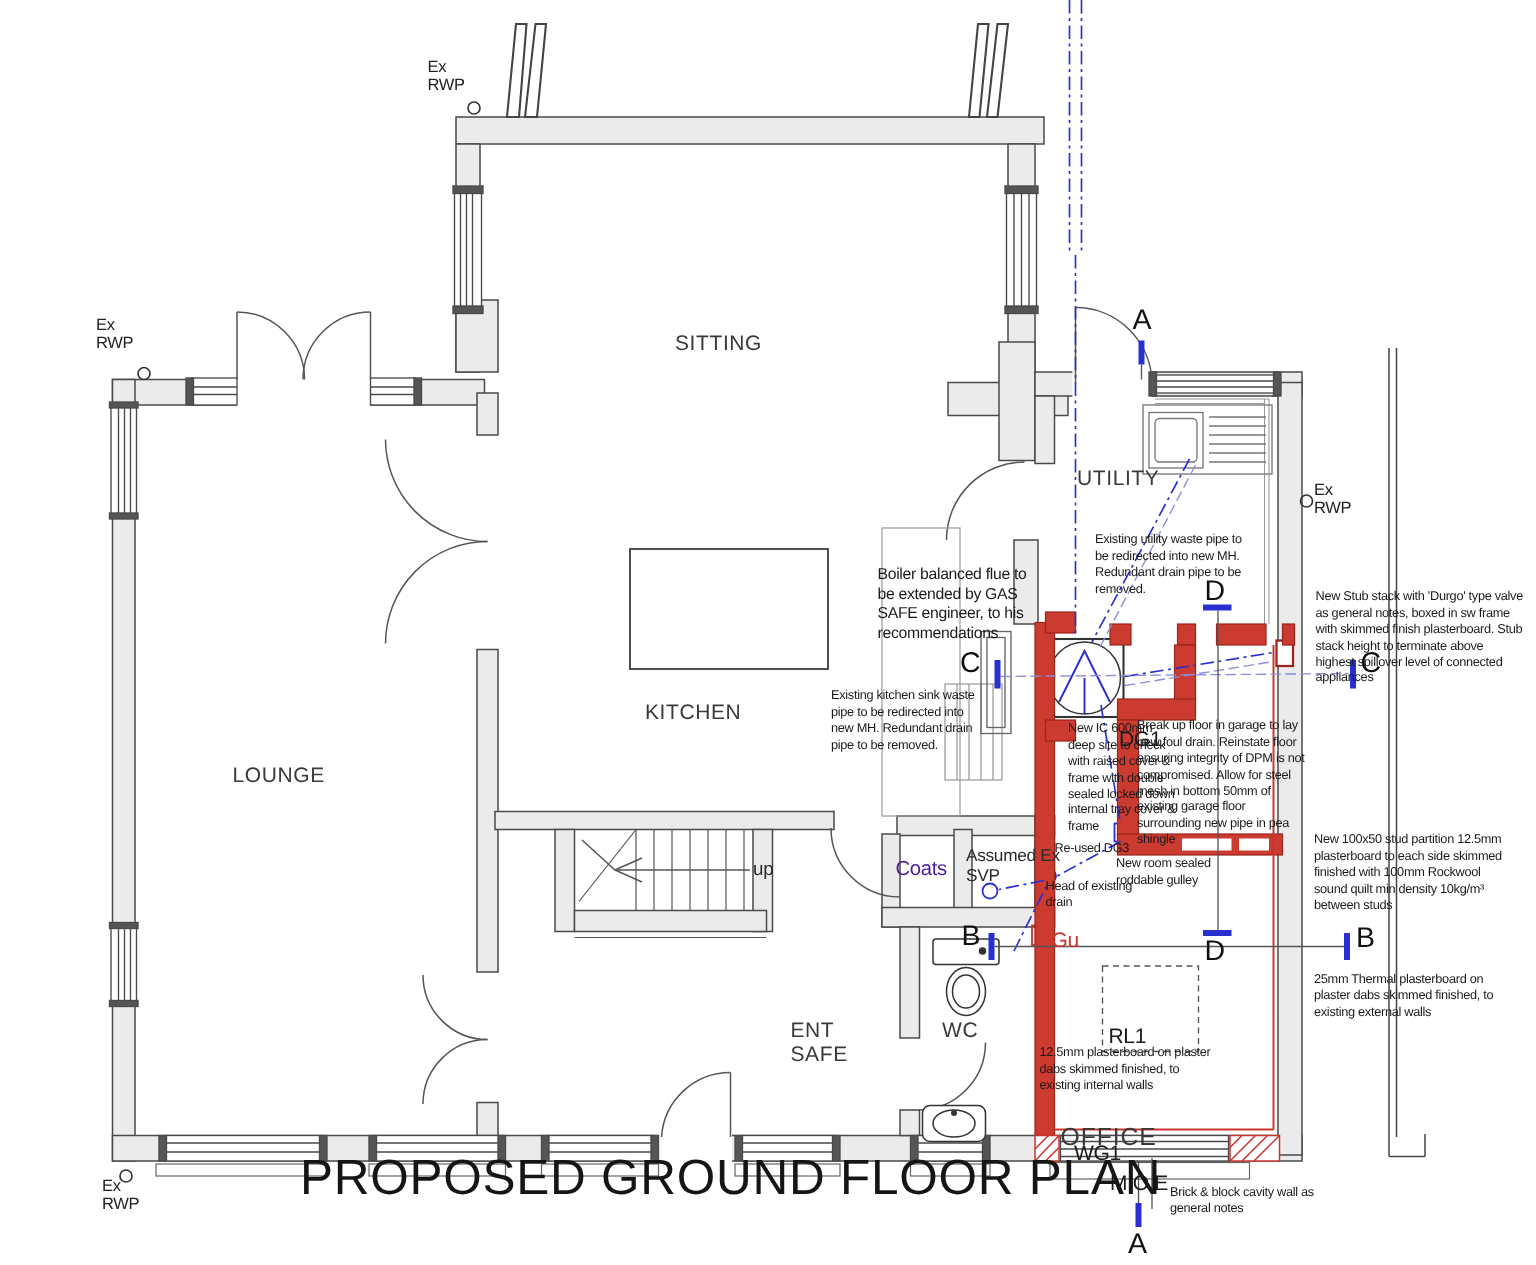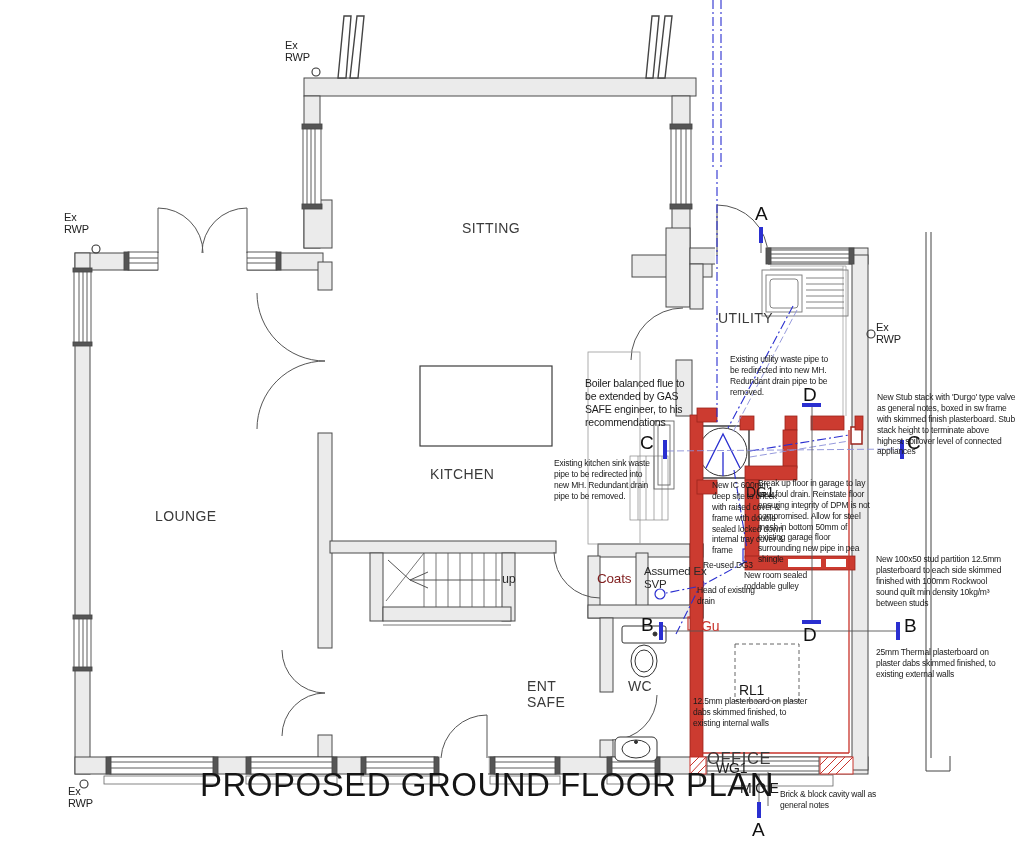--- a/index.html
+++ b/index.html
@@ -10,21 +10,21 @@
   .note{font-size:8.5px;line-height:1.28;color:#1a1a1a;}
   .note-big{font-size:10.5px;line-height:1.25;color:#1a1a1a;}
   .room{font-size:14px;color:#3a3a3a;letter-spacing:0.4px;}
   .room-office{font-size:16.5px;color:#3a3a3a;letter-spacing:0.6px;}
   .sec{font-size:19px;color:#101010;}
   .tiny{font-size:14px;color:#1a1a1a;}
   .red-txt{color:#c9342c;}
   .rwp{font-size:11px;line-height:1.08;color:#222;width:36px;}
   .title{font-size:33px;color:#151515;white-space:nowrap;letter-spacing:0.5px;}
   .small-lbl{font-size:12.5px;color:#2a2a2a;}
-  .coats-lbl{font-size:13.5px;color:#7f1d1d;}
+  .coats-lbl{font-size:13.5px;color:#4c1d95;}
   .svp-lbl{font-size:11.5px;line-height:1.12;color:#2a2a2a;width:64px;}
 </style>
 </head>
 <body>
 
 <div id="stage">
 
 <svg id="plan-svg" width="1024" height="843" viewBox="0 0 1024 843">
 
   <g fill="#ebebeb" stroke="#4a4a4a" stroke-width="1">
@@ -301,21 +301,21 @@
   <g fill="none" stroke="#333" stroke-width="1.1">
     <circle cx="316" cy="72" r="4"></circle>
     <circle cx="96" cy="249" r="4"></circle>
     <circle cx="84" cy="784" r="4"></circle>
     <circle cx="871" cy="334" r="4"></circle>
   </g>
 </svg>
 
   <div class="lbl title" style="left:200px;top:766px;">PROPOSED GROUND FLOOR PLAN</div>
 
-  <div class="lbl room" style="left:450px;top:220px;margin-left:12px;">SITTING</div>
+  <div class="lbl room" style="left:450px;top:220px;">SITTING</div>
   <div class="lbl room" style="left:155px;top: 508px;">LOUNGE</div>
   <div class="lbl room" style="left:430px;top:466px;">KITCHEN</div>
   <div class="lbl room" style="left:718px;top:310px;">UTILITY</div>
   <div class="lbl room" style="left:527px;top:678px;width:46px;">ENT SAFE</div>
   <div class="lbl room" style="left:628px;top:678px;">WC</div>
   <div class="lbl coats-lbl" style="left:597px;top:571px;">Coats</div>
   <div class="lbl room-office" style="left:707px;top:749px;">OFFICE</div>
 
   <div class="lbl rwp" style="left:285px;top:40px;">Ex RWP</div>
   <div class="lbl rwp" style="left:64px;top:212px;">Ex RWP</div>

